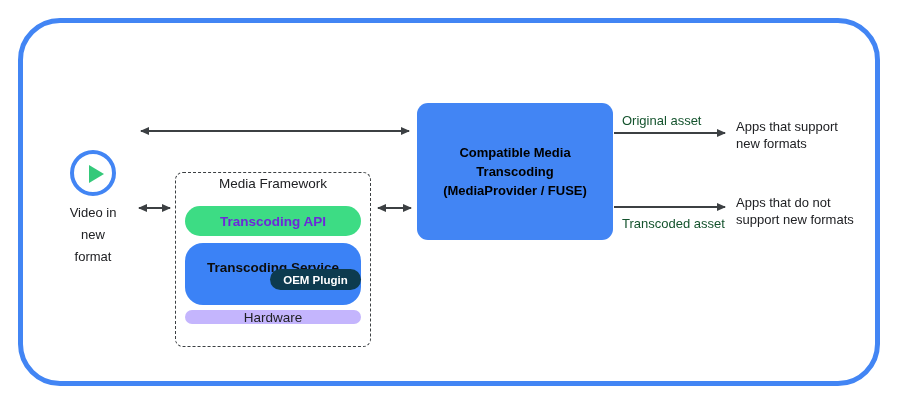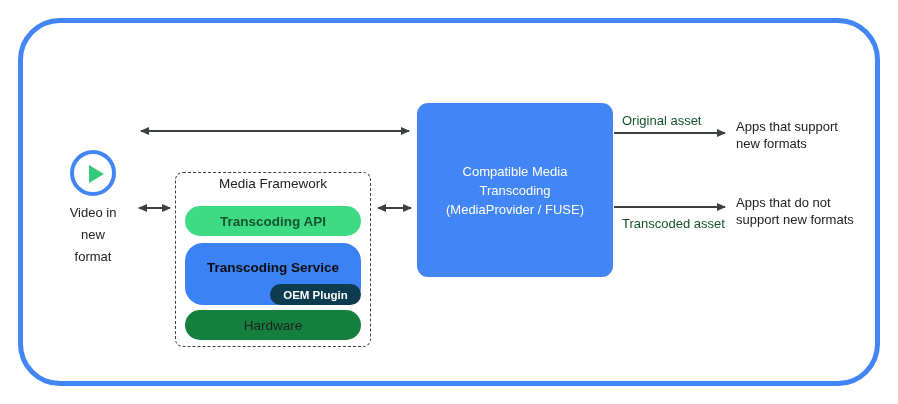--- a/index.html
+++ b/index.html
@@ -94,21 +94,21 @@
     justify-content: center;
     text-align: center;
     box-sizing: border-box;
   }
   .box-api {
     left: 185px;
     top: 206px;
     width: 176px;
     height: 30px;
     background: #3DDC84;
-    color: #14532d;
+    color: #6d28d9;
     font-size: 13.5px;
     font-weight: bold;
   }
   .box-service {
     left: 185px;
     top: 243px;
     width: 176px;
     height: 62px;
     background: #3b82f6;
     color: #0d0d0d;
@@ -118,58 +118,58 @@
   .box-service-label {
     position: absolute;
     left: 0;
     top: 17px;
     width: 176px;
     text-align: center;
   }
   .box-oem {
     position: absolute;
     left: 85px;
-    top: 41px;
+    top: 26px;
     width: 91px;
     height: 21px;
     border-radius: 11px;
     background: #0D3B4F;
     color: #ffffff;
     font-size: 11.5px;
     font-weight: bold;
     display: flex;
     align-items: center;
     justify-content: center;
   }
   .box-hw {
     left: 185px;
     top: 310px;
     width: 176px;
-    height: 30px;
-    background: #15803d;
+    height: 14px;
+    background: #c4b5fd;
     color: #202124;
     font-size: 13.5px;
     font-weight: normal;
   }
 
   
   .cmt-box {
     position: absolute;
     left: 417px;
     top: 103px;
     width: 196px;
-    height: 174px;
+    height: 137px;
     background: #4285F4;
     border-radius: 11px;
     display: flex;
     align-items: center;
     justify-content: center;
-    color: #ffffff;
-    font-size: 13px;
-    font-weight: normal;
+    color: #000000;
+    font-size: 13px;
+    font-weight: bold;
     line-height: 19px;
     text-align: center;
     white-space: pre-line;
     box-sizing: border-box;
   }
 
   
   .arrows {
     position: absolute;
     left: 0;

